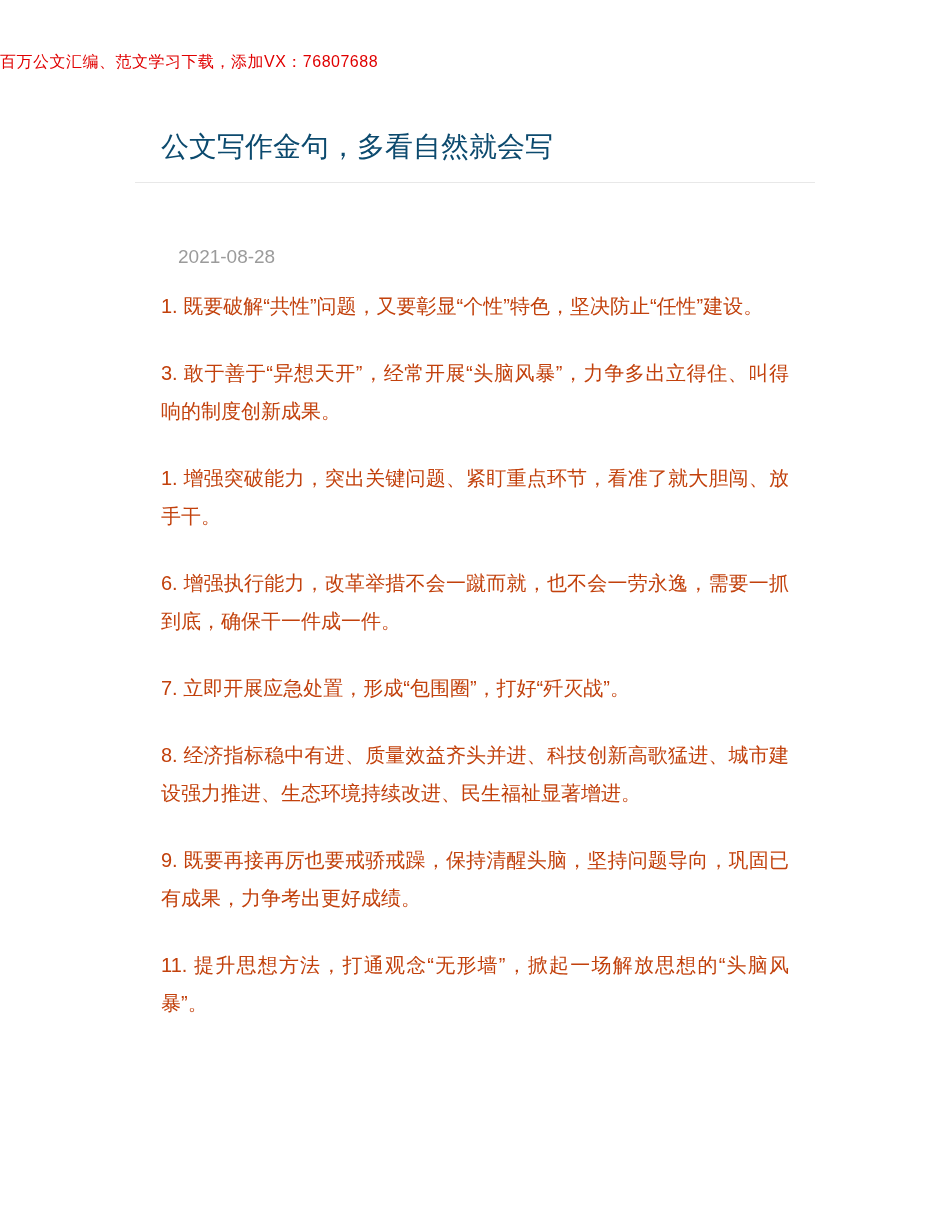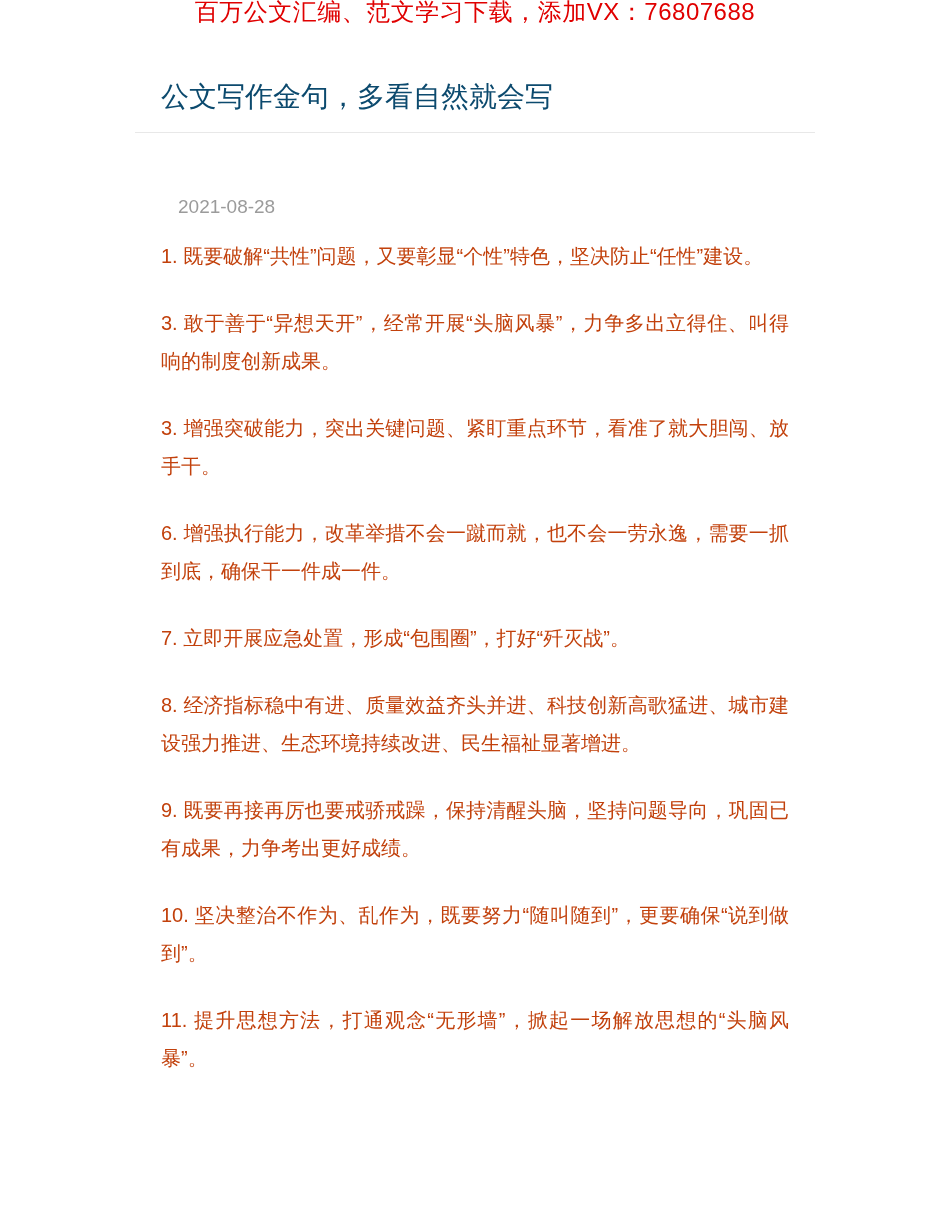--- a/index.html
+++ b/index.html
@@ -9,22 +9,23 @@
     font-family: "Liberation Sans", "DejaVu Sans", sans-serif;
   }
   .page {
     width: 950px;
     height: 1230px;
     background: #ffffff;
     overflow: hidden;
     position: relative;
   }
   .promo {
-    text-align: center;
-    font-size: 24px;
+    padding-top: 50px;
+    text-align: left;
+    font-size: 16px;
     line-height: 24px;
     color: #e00000;
     letter-spacing: 0.5px;
   }
   .article {
     width: 680px;
     margin: 0 auto;
   }
   .title {
     margin: 56px 0 0 0;
@@ -74,23 +75,22 @@
     <h1 class="title">公文写作金句，多看自然就会写</h1>
 
     <hr class="divider">
 
     <div class="content">
 
       <p class="date">2021-08-28</p>
 
       <p class="item">1. 既要破解“共性”问题，又要彰显“个性”特色，坚决防止“任性”建设。</p>
       <p class="item">3. 敢于善于“异想天开”，经常开展“头脑风暴”，力争多出立得住、叫得响的制度创新成果。</p>
-      <p class="item">3. 增强突破能力，突出关键问题、紧盯重点环节，看准了就大胆闯、放手干。</p>
+      <p class="item">1. 增强突破能力，突出关键问题、紧盯重点环节，看准了就大胆闯、放手干。</p>
       <p class="item">6. 增强执行能力，改革举措不会一蹴而就，也不会一劳永逸，需要一抓到底，确保干一件成一件。</p>
       <p class="item">7. 立即开展应急处置，形成“包围圈”，打好“歼灭战”。</p>
       <p class="item">8. 经济指标稳中有进、质量效益齐头并进、科技创新高歌猛进、城市建设强力推进、生态环境持续改进、民生福祉显著增进。</p>
       <p class="item">9. 既要再接再厉也要戒骄戒躁，保持清醒头脑，坚持问题导向，巩固已有成果，力争考出更好成绩。</p>
-      <p class="item">10. 坚决整治不作为、乱作为，既要努力“随叫随到”，更要确保“说到做到”。</p>
       <p class="item">11. 提升思想方法，打通观念“无形墙”，掀起一场解放思想的“头脑风暴”。</p>
 
     </div>
   </div>
 </div>
 
 </body></html>

